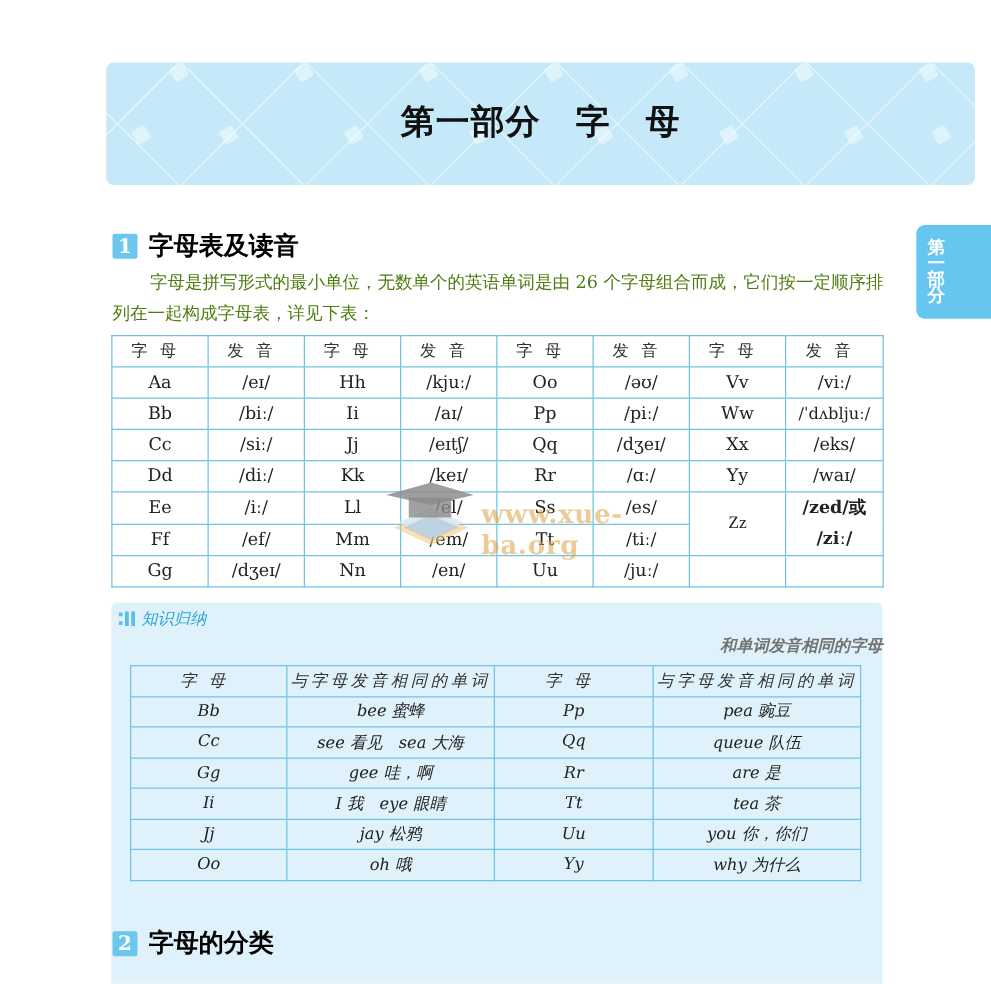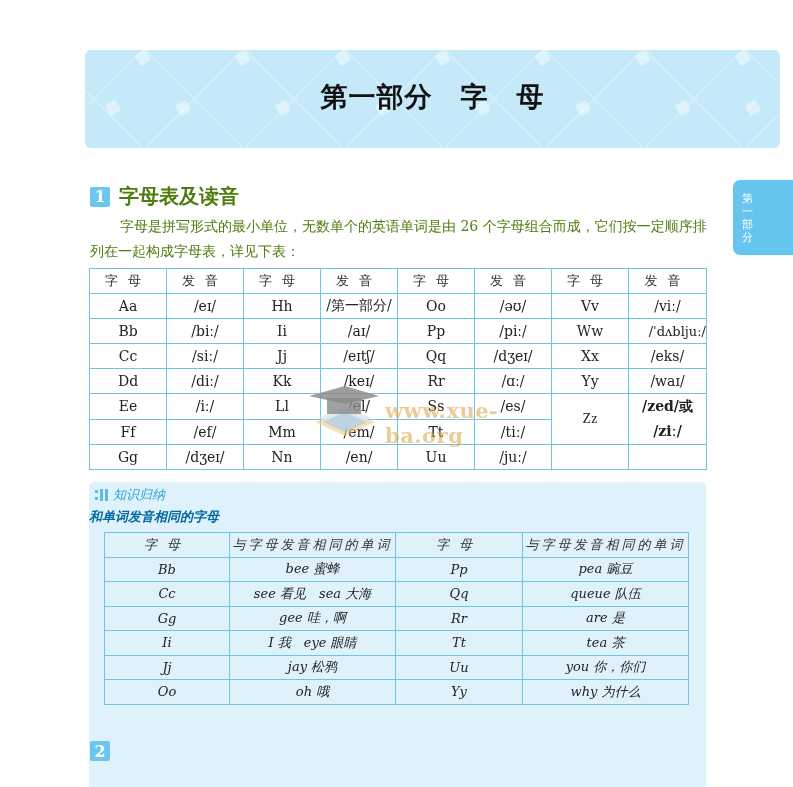--- a/index.html
+++ b/index.html
@@ -7,46 +7,46 @@
          font-family:"DejaVu Serif","Liberation Serif",serif; color:#222; }
   .banner { position:absolute; left:50px; top:50px; width:695px; height:98px;
             background:#c5e9f8; border-radius:6px; overflow:hidden;margin-left:35px; }
   .banner svg.pattern { position:absolute; left:0; top:0; }
   .banner-title { position:absolute; left:0; right:0; top:29px; text-align:center;
             font-family:"DejaVu Sans","Liberation Sans",sans-serif; font-weight:bold;
             font-size:27px; color:#111; letter-spacing:1px; }
   .side-tab { position:absolute; left:733px; top:180px; width:60px; height:75px;
             background:#66c6ef; border-radius:7px 0 0 7px; }
   .side-tab span { position:absolute; left:9px; top:12px; width:14px; color:#fff;
-            font-family:"DejaVu Sans","Liberation Sans",sans-serif; font-size:11px;
-            line-height:13px; font-weight:normal; word-break:break-all; }
+            font-family:"DejaVu Sans","Liberation Sans",sans-serif; font-size:14px;
+            line-height:13px; font-weight:bold; word-break:break-all; }
   .sec-head { position:absolute; left:90px; display:flex; align-items:center; }
   .sec-num { width:20px; height:20px; background:#6cc7ee; color:#fff; border-radius:2px;
             font-family:"DejaVu Serif","Liberation Serif",serif; font-size:16px; font-weight:bold;
             display:flex; align-items:center; justify-content:center; }
   .sec-title { margin-left:9px; font-family:"DejaVu Sans","Liberation Sans",sans-serif;
-            font-weight:bold; font-size:20px; color:#4d7c0f; }
+            font-weight:bold; font-size:20px; color:#000000; }
   .para { position:absolute; left:90px; width:620px; font-size:14px; line-height:25px; color:#4d7c0f; }
   .para .indent { display:inline-block; width:30px; }
   table { border-collapse:collapse; table-layout:fixed; }
   .t1 { position:absolute; left:89px; top:268px; width:618px; border:1.5px solid #3fb0dc; }
   .t1 td { border:1px solid #6fc3e6; height:24px; text-align:center; font-size:14px; padding:0; color:#222; }
   .t1 tr.head td { font-size:13px; letter-spacing:10px; color:#333; }
   .t1 td.z { vertical-align:middle;font-family:Liberation Serif, serif; }
   .t1 td.zp { line-height:25px;font-weight:bold; }
   .watermark { position:absolute; left:305px; top:384px; width:270px; height:60px; pointer-events:none; }
   .wm-text { position:absolute; left:80px; top:14px; font-family:"DejaVu Serif","Liberation Serif",serif;
             font-weight:bold; font-size:21px; color:rgba(220,160,70,0.55); letter-spacing:0.5px; }
   .knowledge { position:absolute; left:89px; top:482px; width:617px; height:316px;
             background:#dff2fb; border-radius:5px;font-style:italic; }
   .k-label { position:absolute; left:6px; top:4px; display:flex; align-items:center;
             font-family:"DejaVu Sans","Liberation Sans",sans-serif; font-size:13px; color:#2fa3d6; }
   .k-icon { width:14px; height:12px; margin-right:4px; position:relative; }
-  .k-title { position:absolute; left:0; right:0; top:26px; text-align:left;
-            font-family:"DejaVu Sans","Liberation Sans",sans-serif; font-weight:bold; font-size:13px; color:#0369a1; }
+  .k-title { position:absolute; left:0; right:0; top:26px; text-align:right;
+            font-family:"DejaVu Sans","Liberation Sans",sans-serif; font-weight:bold; font-size:13px; color:#737373; }
   .t2 { position:absolute; left:15px; top:50px; width:584px; border:1.5px solid #3fb0dc; }
   .t2 td { border:1px solid #6fc3e6; height:23.5px; text-align:center; font-size:13px; padding:0; color:#222; }
   .t2 tr.head td { font-size:13px; letter-spacing:3px; color:#333; }
   .t2 tr.head td.sp { letter-spacing:10px; }
   .cut-line { position:absolute; left:90px; top:782px; width:360px; height:5px; overflow:hidden; }
 </style>
 </head>
 <body>
 
 <div class="banner">
@@ -105,35 +105,35 @@
     <td>发音</td>
     <td>字母</td>
     <td>发音</td>
     <td>字母</td>
     <td>发音</td>
   </tr>
   <tr>
     <td>Aa</td>
     <td>/eɪ/</td>
     <td>Hh</td>
-    <td>/第一部分/</td>
+    <td>/kjuː/</td>
     <td>Oo</td>
     <td>/əʊ/</td>
     <td>Vv</td>
     <td>/viː/</td>
   </tr>
   <tr>
     <td>Bb</td>
     <td>/biː/</td>
     <td>Ii</td>
     <td>/aɪ/</td>
     <td>Pp</td>
     <td>/piː/</td>
     <td>Ww</td>
-    <td style="font-size:13px;text-align:right;">/ˈdʌbljuː/</td>
+    <td style="font-size:13px;">/ˈdʌbljuː/</td>
   </tr>
   <tr>
     <td>Cc</td>
     <td>/siː/</td>
     <td>Jj</td>
     <td>/eɪtʃ/</td>
     <td>Qq</td>
     <td>/dʒeɪ/</td>
     <td>Xx</td>
     <td>/eks/</td>
@@ -254,17 +254,18 @@
       <td>oh 哦</td>
       <td>Yy</td>
       <td>why 为什么</td>
     </tr>
   </tbody>
     </table>
 </div>
 
 <div class="sec-head" style="top:741px;">
   <div class="sec-num">2</div>
+  <div class="sec-title">字母的分类</div>
 </div>
 
 <div class="cut-line">
   
 </div>
 
 </body></html>

